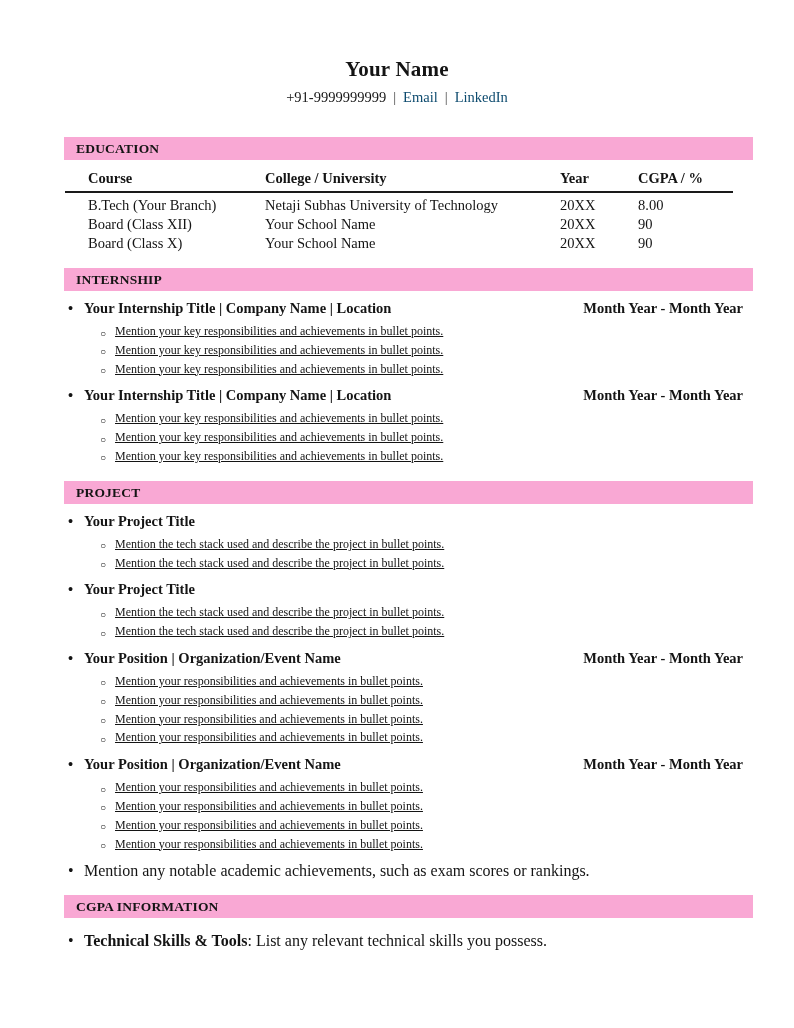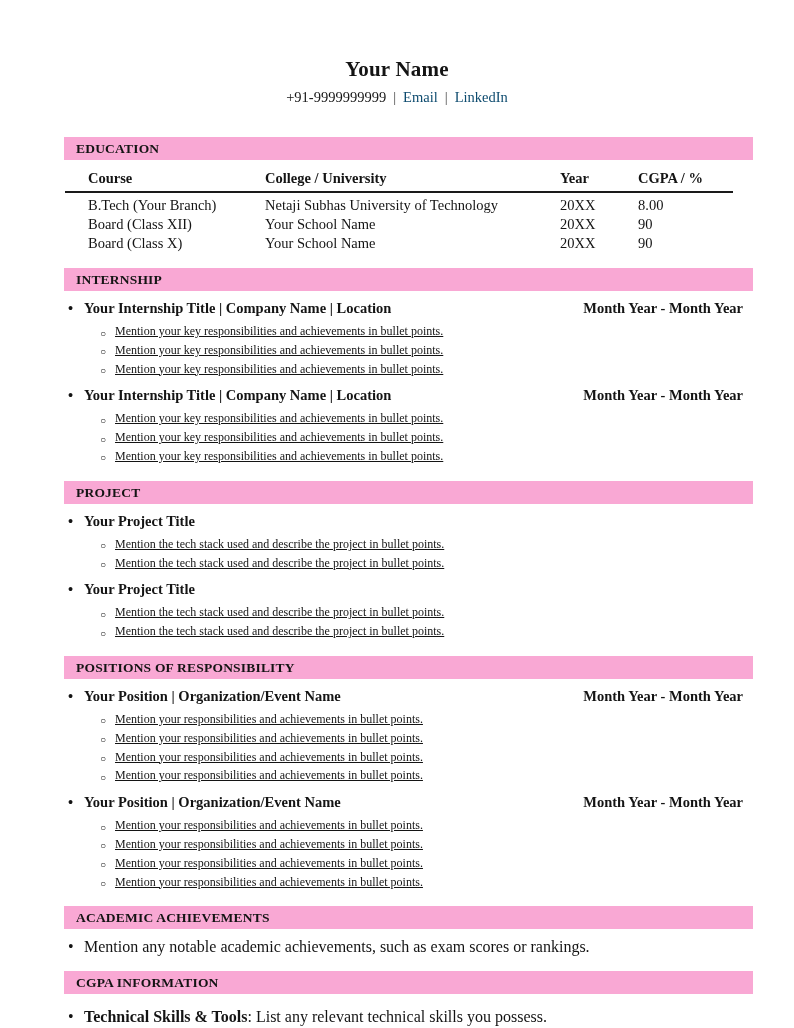--- a/index.html
+++ b/index.html
@@ -157,21 +157,20 @@
     <div>
       <div class="entry-head">
         <span class="entry-title">Your Project Title</span>
       </div>
       <ul class="subs">
         <li>Mention the tech stack used and describe the project in bullet points.</li>
         <li>Mention the tech stack used and describe the project in bullet points.</li>
       </ul>
     </div>
 
-    <div class="section-bar">POSITIONS OF RESPONSIBILITY</div>
 
     <div>
       <div class="entry-head">
         <span class="entry-title">Your Position | Organization/Event Name</span>
         <span class="entry-dates">Month Year - Month Year</span>
       </div>
       <ul class="subs">
         <li>Mention your responsibilities and achievements in bullet points.</li>
         <li>Mention your responsibilities and achievements in bullet points.</li>
         <li>Mention your responsibilities and achievements in bullet points.</li>
@@ -185,21 +184,20 @@
         <span class="entry-dates">Month Year - Month Year</span>
       </div>
       <ul class="subs">
         <li>Mention your responsibilities and achievements in bullet points.</li>
         <li>Mention your responsibilities and achievements in bullet points.</li>
         <li>Mention your responsibilities and achievements in bullet points.</li>
         <li>Mention your responsibilities and achievements in bullet points.</li>
       </ul>
     </div>
 
-    <div class="section-bar">ACADEMIC ACHIEVEMENTS</div>
     <div class="simple-bullet">
       <span>Mention any notable academic achievements, such as exam scores or rankings.</span>
     </div>
 
     <div class="section-bar">CGPA INFORMATION</div>
     <div class="simple-bullet spaced">
       <span class="lbl">Technical Skills &amp; Tools</span><span>: List any relevant technical skills you possess.</span>
     </div>
 
   </div>

